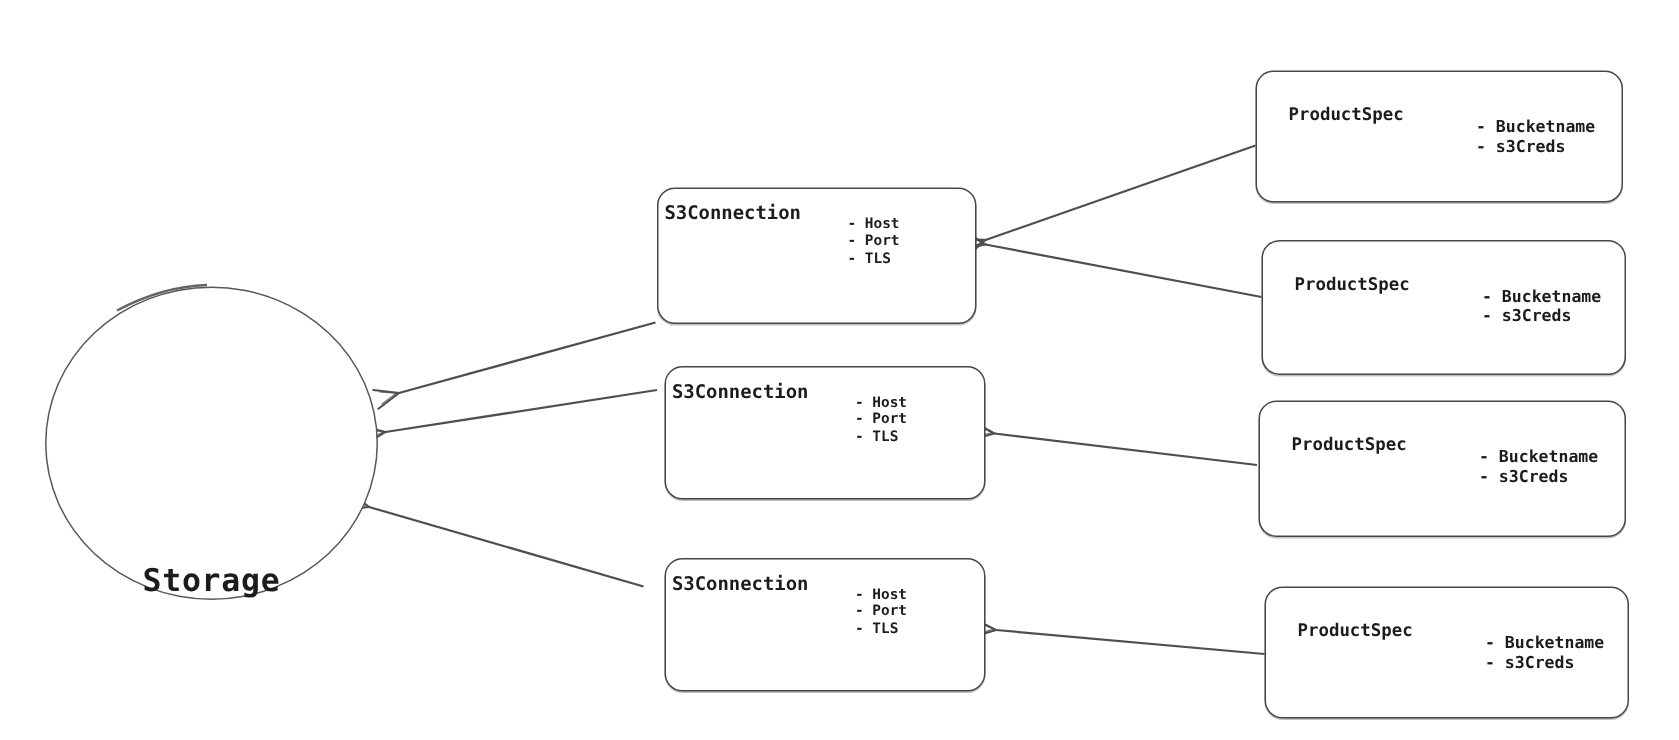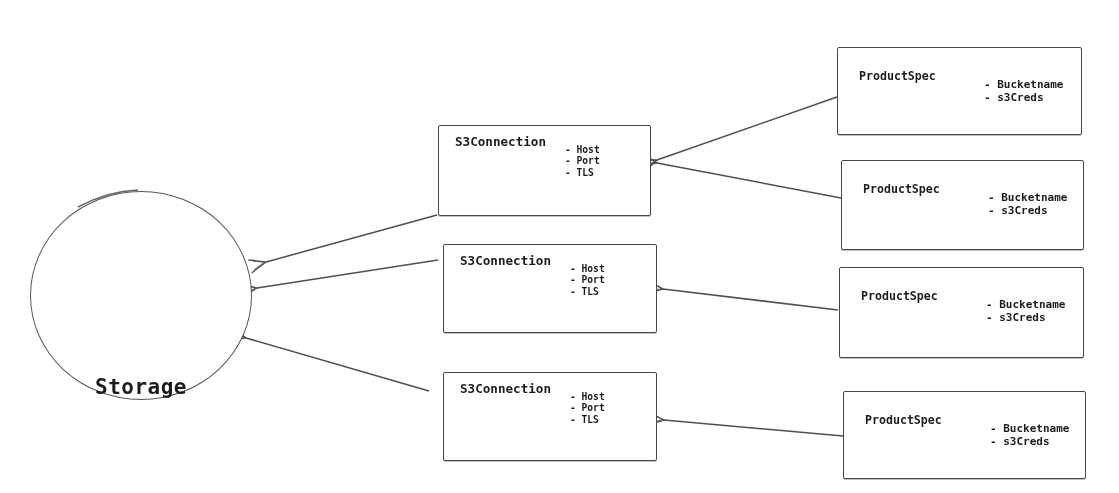--- a/index.html
+++ b/index.html
@@ -24,42 +24,42 @@
     height: 493px;
     pointer-events: none;
   }
   .node {
     position: absolute;
     box-sizing: border-box;
     background: #ffffff;
   }
   .rect-node {
     border: 1.6px solid #474747;
-    border-radius: 2px;
+    border-radius: 12px;
     box-shadow: 0 1px 0 0 rgba(80,80,80,0.35);
   }
   .circle-node {
     border: 1.7px solid #585858;
     border-radius: 50%;
     display: flex;
     align-items: flex-end;
     justify-content: center;
   }
   .circle-label {
     font-size: 21px;
     font-weight: bold;
     letter-spacing: 0.5px;
   }
   .node-title {
     position: absolute;
     font-weight: bold;
     white-space: nowrap;
   }
   .s3-title {
-    left: 16px;
+    left: 4px;
     top: 8px;
     font-size: 12.6px;
   }
   .ps-title {
     left: 21px;
     top: 21px;
     font-size: 11.6px;
   }
   .attrs {
     position: absolute;

